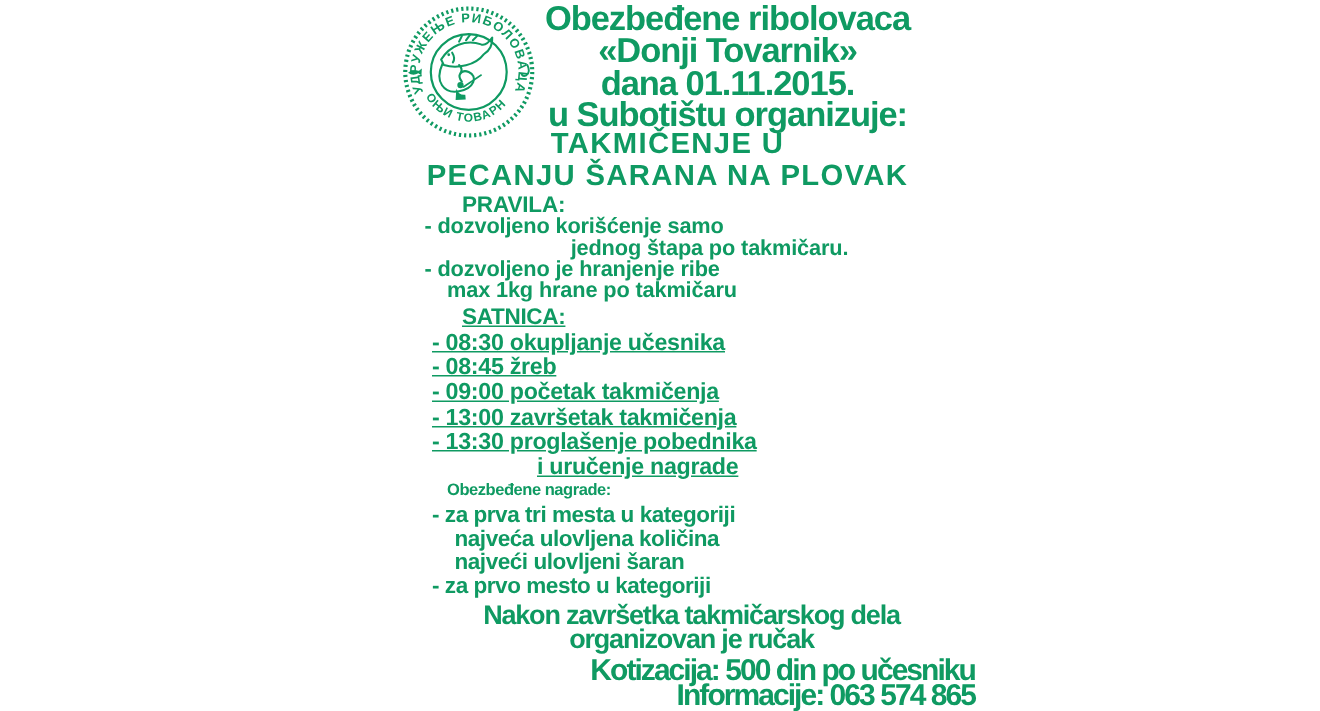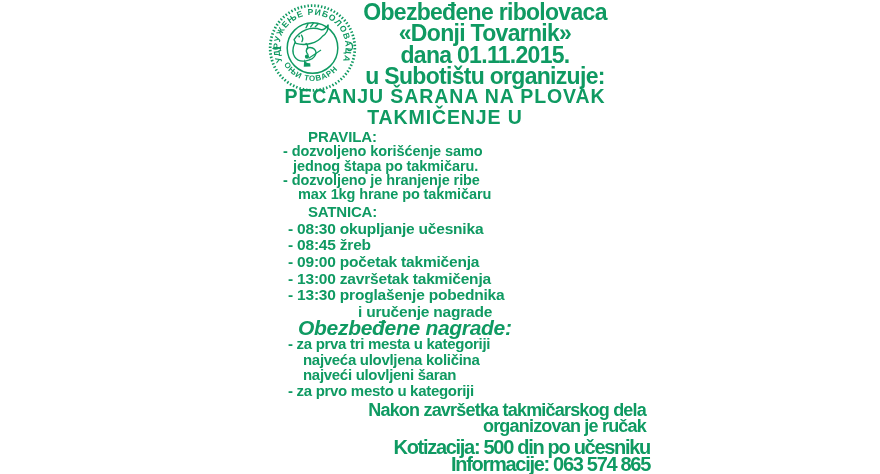--- a/index.html
+++ b/index.html
@@ -17,35 +17,35 @@
   }
   .title {
     position:absolute; left:240px; top:86px; width:410px;
     text-align:center; font-size:19.5px; line-height:20.5px; letter-spacing:0.9px;
   }
   .body-block { position:absolute; left:283px; top:130px; width:370px; }
 
   .rules   { font-size:14.5px; letter-spacing:-0.1px; }
   .rl      { line-height:14.35px; }
   .satnica { font-size:15.5px; margin-top:2.5px; letter-spacing:-0.2px; }
-  .sl      { line-height:16.6px; }
+  .sl      { line-height:16.6px;text-decoration:underline; }
   .prizes  { font-size:15px; letter-spacing:-0.3px; }
   .pl      { line-height:15.7px; }
 
   .head  { padding-left:25px; font-size:15px; }
-  .headp { padding-left:15px; font-size:21px;font-style:italic; }
-  .c1    { padding-left:10px; }
+  .headp { padding-left:15px; font-size:11px; }
+  .c1    { padding-left:10px;text-align:center; }
   .c2    { padding-left:15px; }
   .d     { padding-left:5px; }
   .cbig  { padding-left:75px; }
   .c3    { padding-left:20px; }
 
   .note {
-    position:absolute; left:236px; top:402px; width:410px;
-    text-align:right; font-size:18px; line-height:16.4px; letter-spacing:-0.8px;
+    position:absolute; left:256px; top:402px; width:410px;
+    text-align:center; font-size:18px; line-height:16.4px; letter-spacing:-0.8px;
   }
   .contact {
     position:absolute; left:240px; top:439px; width:410px;
     text-align:right; font-size:20px; line-height:16.8px; letter-spacing:-1.3px;
   }
   .arc-text { font-family:"Liberation Sans", sans-serif; font-weight:700; }
 </style>
 </head>
 <body>
 
@@ -84,22 +84,22 @@
   </svg>
 
   <div class="header">
     <div>Obezbeđene ribolovaca</div>
     <div>«Donji Tovarnik»</div>
     <div>dana 01.11.2015.</div>
     <div>u Subotištu organizuje:</div>
   </div>
 
   <div class="title">
+    <div>TAKMIČENJE U</div>
     <div>PECANJU ŠARANA NA PLOVAK</div>
-    <div>TAKMIČENJE U</div>
   </div>
 
   <div class="body-block">
 
     <div class="rules">
       <div class="rl head">PRAVILA:</div>
       <div class="rl">- dozvoljeno korišćenje samo</div>
       <div class="rl c1">jednog štapa po takmičaru.</div>
       <div class="rl">- dozvoljeno je hranjenje ribe</div>
       <div class="rl c2">max 1kg hrane po takmičaru</div>

